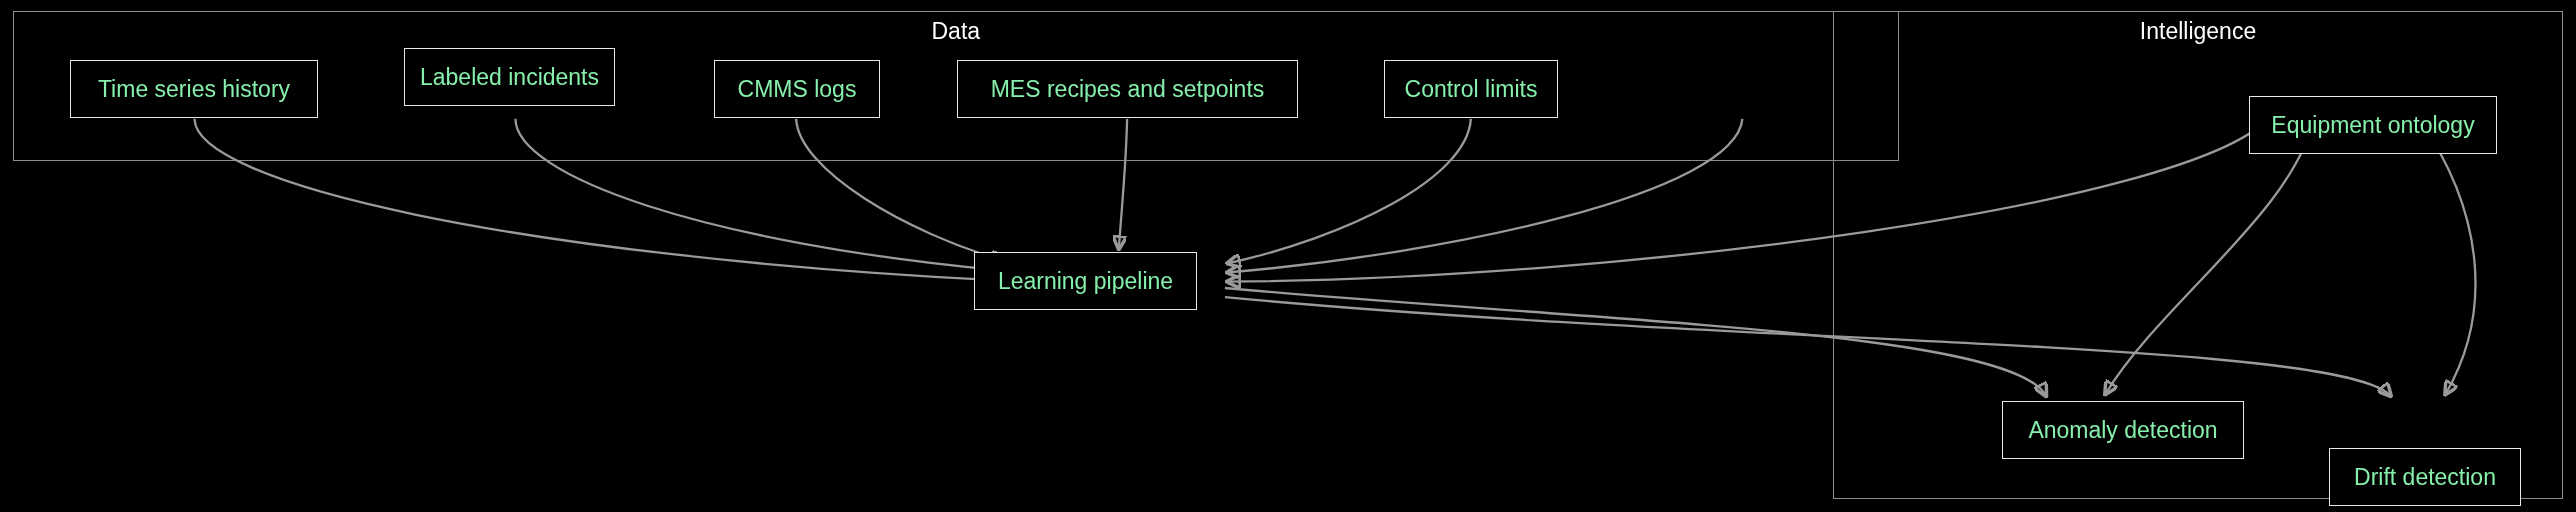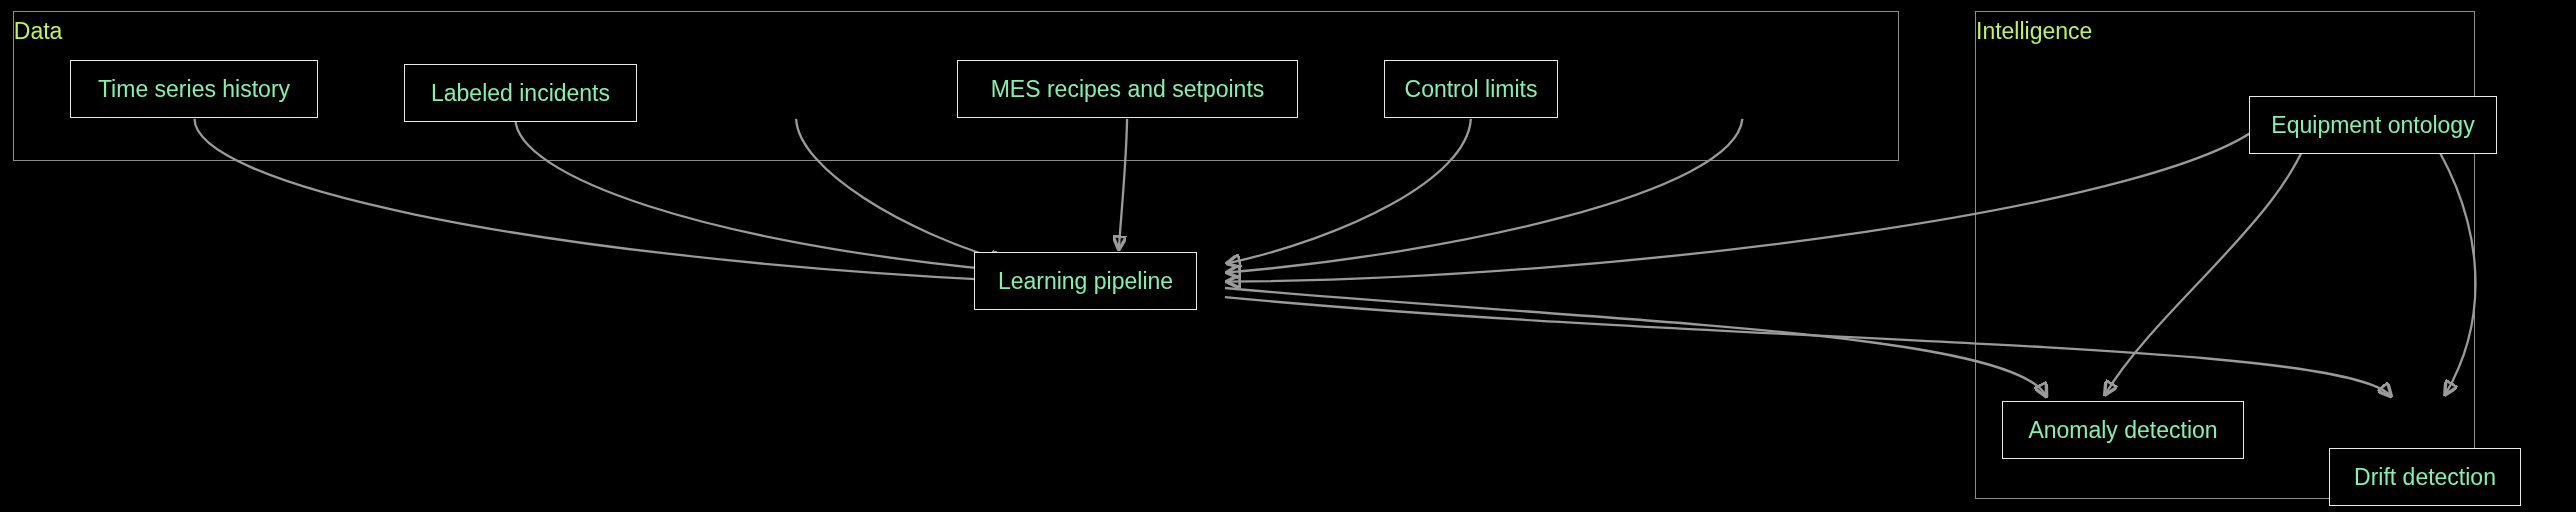--- a/index.html
+++ b/index.html
@@ -18,22 +18,22 @@
   .cluster {
     position: absolute;
     border: 1.8px solid #8c8c8c;
     box-sizing: border-box;
   }
   .cluster-label {
     position: absolute;
     top: 7.3px;
     left: 0;
     width: 100%;
-    text-align: left;
-    color: #bef264;
+    text-align: center;
+    color: #ffffff;
     font-size: 23px;
     line-height: 1.1;
   }
   #edge-layer {
     position: absolute;
     left: 0;
     top: 0;
     pointer-events: none;
   }
   #edge-layer path {
@@ -57,21 +57,21 @@
 </style>
 </head>
 <body>
 
 <div id="canvas">
 
   <div class="cluster" style="left:12.8px; top:11px; width:1886px; height:150px;">
     <div class="cluster-label">Data</div>
   </div>
 
-  <div class="cluster" style="left:1975px; top:11px; width:500px; height:488px;">
+  <div class="cluster" style="left:1833px; top:11px; width:730px; height:488px;">
     <div class="cluster-label">Intelligence</div>
   </div>
 
   <svg id="edge-layer" width="2576" height="512" viewBox="0 0 2816 560">
     <defs>
       <marker id="arrow" viewBox="0 0 10 10" refX="9" refY="5" markerUnits="userSpaceOnUse" markerWidth="17" markerHeight="15" orient="auto">
         <path d="M 0 0 L 10 5 L 0 10 z" fill="#9a9a9a" stroke="none"></path>
       </marker>
     </defs>
     <path d="M 212,130 C 212,200 560,280 1097,307" marker-end="url(#arrow)"></path>
@@ -82,22 +82,23 @@
     <path d="M 1905,130 C 1897,212 1580,278 1342,298" marker-end="url(#arrow)"></path>
     <path d="M 2480,130 C 2390,225 1770,306 1342,308" marker-end="url(#arrow)"></path>
     <path d="M 1339,315 C 1750,352 2200,362 2237,433" marker-end="url(#arrow)"></path>
     <path d="M 1339,325 C 1900,378 2560,372 2614,433" marker-end="url(#arrow)"></path>
     <path d="M 2530,130 C 2507,232 2362,332 2302,431" marker-end="url(#arrow)"></path>
     <path d="M 2645,130 C 2716,232 2726,342 2674,431" marker-end="url(#arrow)"></path>
   </svg>
 
   <div class="node" style="left:70px; top:60px; width:248px;">Time series history</div>
 
-  <div class="node" style="left:404px; top:64px; width:233px;">Labeled incidents</div>
+  <div class="node" style="left:404px; top:48px; width:211px;">Labeled incidents</div>
 
+  <div class="node" style="left:714px; top:60px; width:166px;">CMMS logs</div>
 
   <div class="node" style="left:957px; top:60px; width:341px;">MES recipes and setpoints</div>
 
   <div class="node" style="left:1384px; top:60px; width:174px;">Control limits</div>
 
 
   <div class="node" style="left:2249px; top:60px; width:248px;margin-top:36px;">Equipment ontology</div>
 
   <div class="node" style="left:974px; top:252px; width:223px;">Learning pipeline</div>
 

